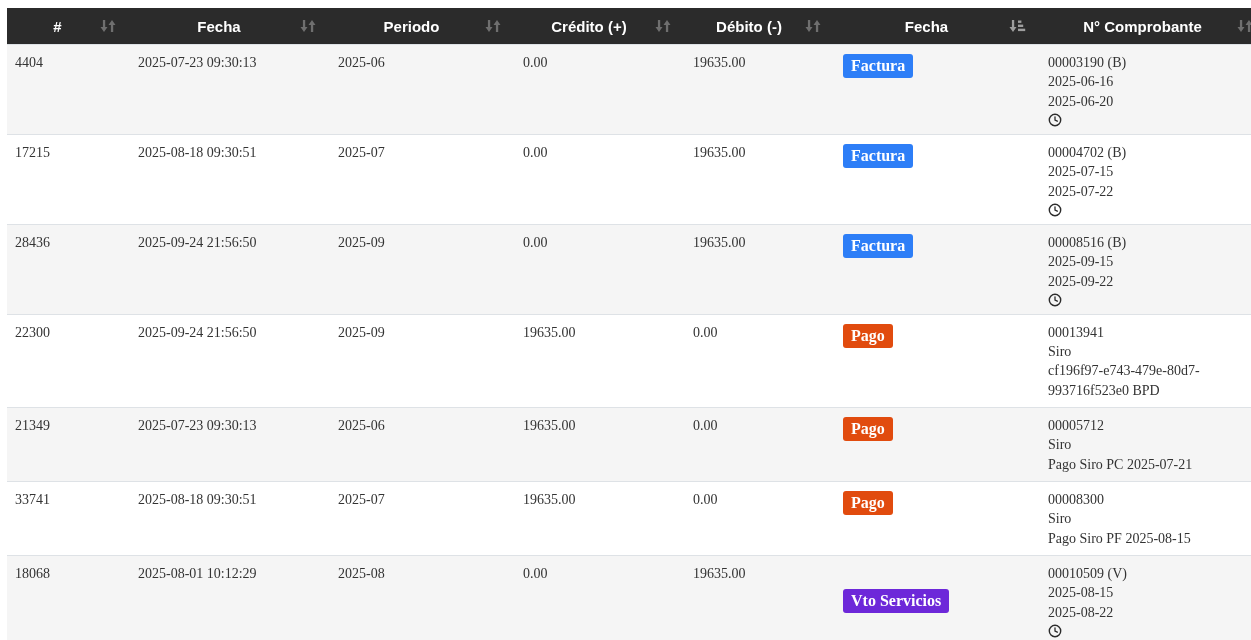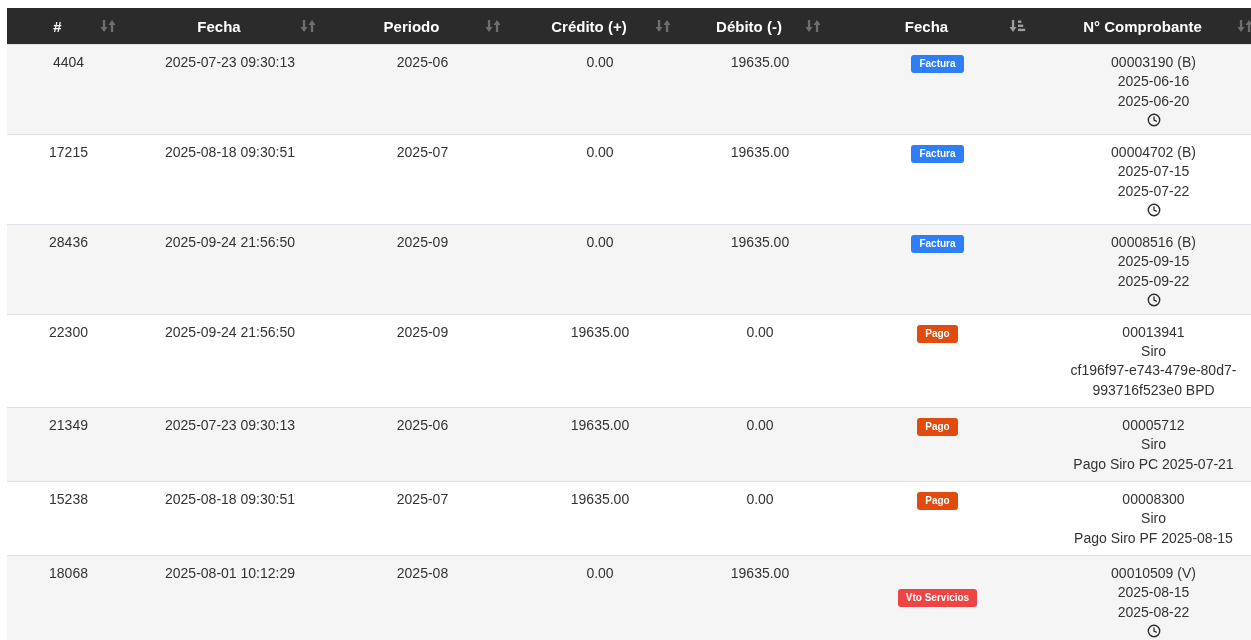--- a/index.html
+++ b/index.html
@@ -32,30 +32,30 @@
   thead th .sort-wrap {
     position: absolute;
     right: 14px; top: 50%;
     transform: translateY(-50%);
     line-height: 0;
   }
   tbody tr { border-top: 1px solid #dee2e6; }
   tbody tr:nth-child(odd) { background: #f5f5f5; }
   tbody tr:nth-child(even) { background: #ffffff; }
   tbody td {
-    text-align: center;
     vertical-align: top;
     padding: 8px 8px 7px 8px;
     line-height: 1.38;
+    font-family: Liberation Serif, serif;
   }
   .badge {
     display: inline-block;
     color: #ffffff;
     font-weight: bold;
-    font-size: 10px;
+    font-size: 16px;
     line-height: 1;
     padding: 4px 8px 4px 8px;
     border-radius: 3px;
     margin-top: 1px;
     white-space: nowrap;
   }
   .comp-lines div { white-space: normal; word-break: break-word; }
   .clock { margin-top: 2px; line-height: 0; }
   .clock svg { display: inline-block; }
 </style>
@@ -222,21 +222,21 @@
     <td>
       <div class="comp-lines">
               <div>00005712</div>
               <div>Siro</div>
               <div>Pago Siro PC 2025-07-21</div>
             </div>
 
     </td>
   </tr>
         <tr>
-    <td>15238</td>
+    <td>33741</td>
     <td>2025-08-18 09:30:51</td>
     <td>2025-07</td>
     <td>19635.00</td>
     <td>0.00</td>
     <td>
       <span class="badge" style="background: rgb(225, 75, 14);">Pago</span>
     </td>
     <td>
       <div class="comp-lines">
               <div>00008300</div>
@@ -246,21 +246,21 @@
 
     </td>
   </tr>
         <tr>
     <td>18068</td>
     <td>2025-08-01 10:12:29</td>
     <td>2025-08</td>
     <td>0.00</td>
     <td>19635.00</td>
     <td>
-      <span class="badge" style="background: #ef4444; margin-top: 25px;">Vto Servicios</span>
+      <span class="badge" style="background: #6d28d9; margin-top: 25px;">Vto Servicios</span>
     </td>
     <td>
       <div class="comp-lines">
               <div>00010509 (V)</div>
               <div>2025-08-15</div>
               <div>2025-08-22</div>
             </div>
       <div class="clock"><svg width="14" height="14" viewBox="0 0 14 14">
     <circle cx="7" cy="7" r="5.7" fill="none" stroke="#2b2b2b" stroke-width="1.4"></circle>
     <path d="M7 3.8V7l2.3 1.2" fill="none" stroke="#2b2b2b" stroke-width="1.3" stroke-linecap="round"></path>

